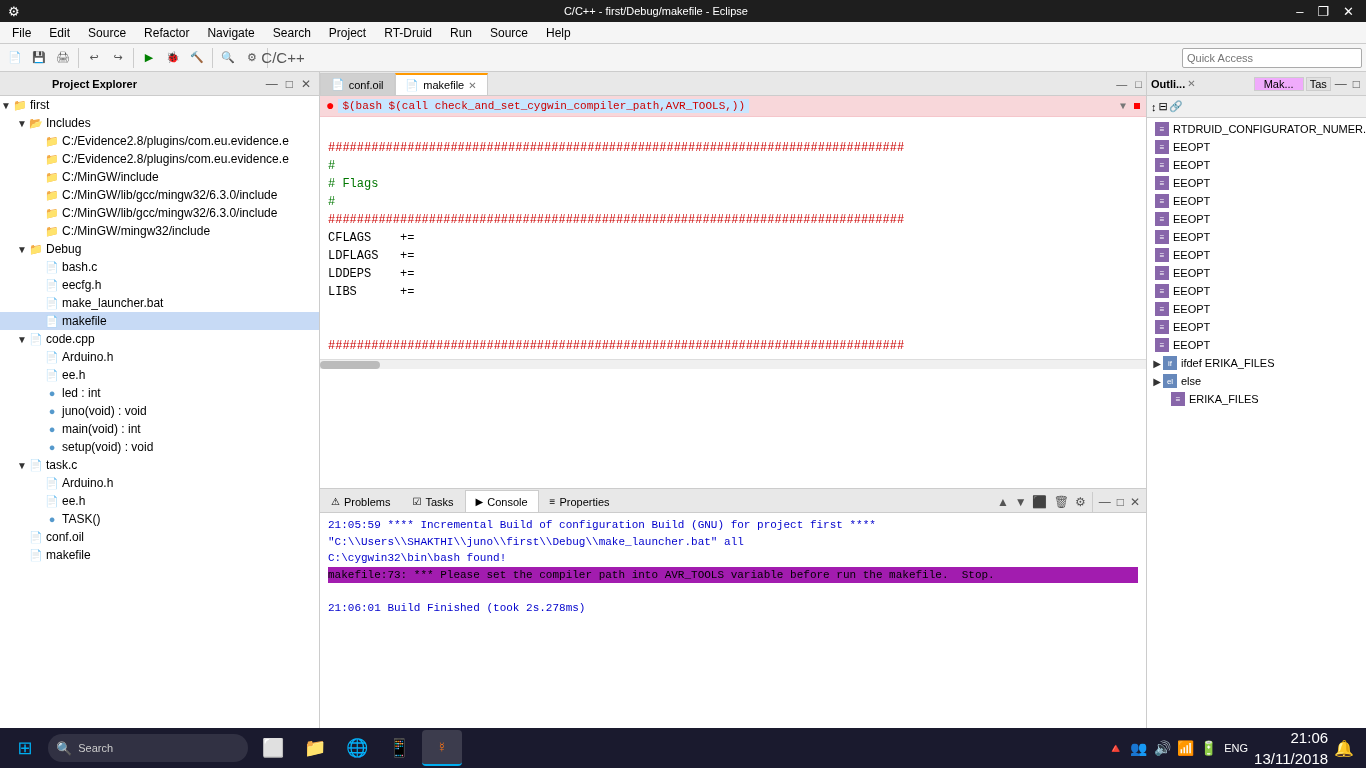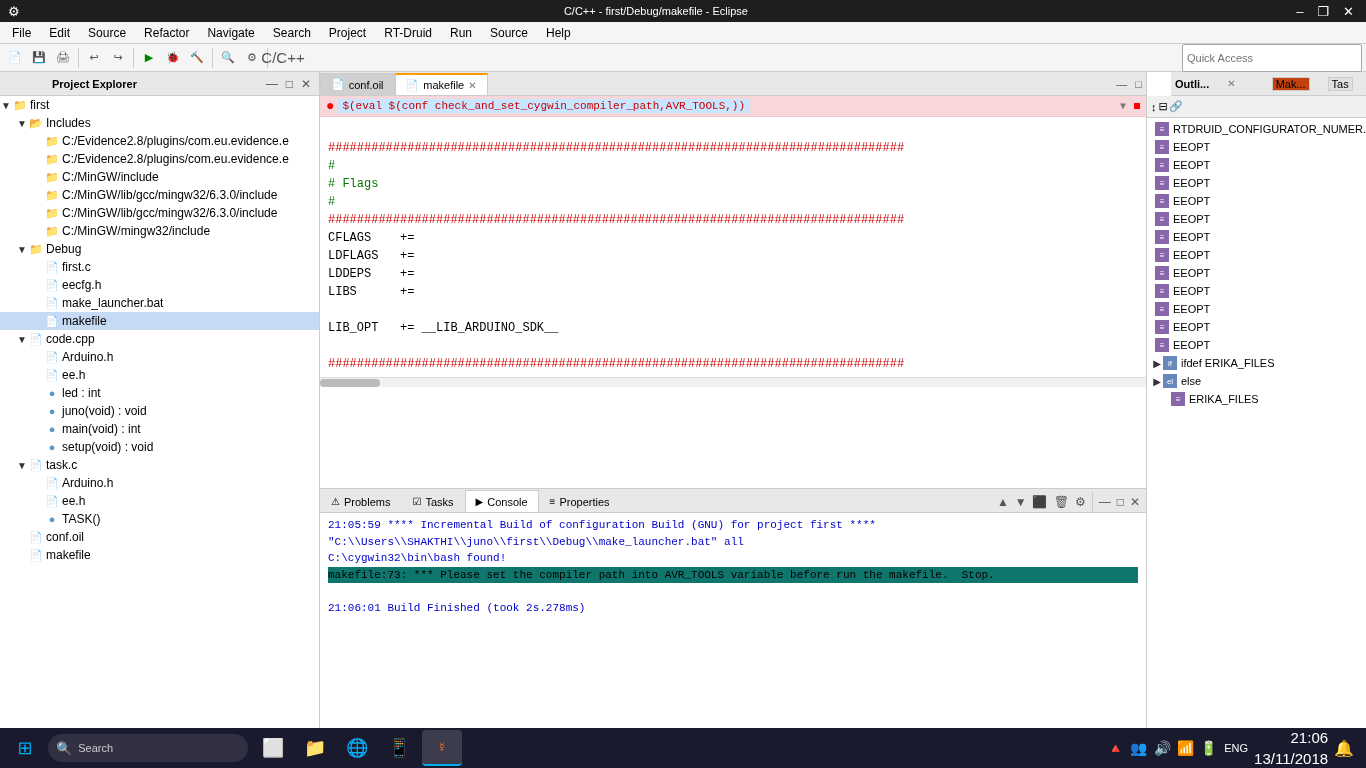--- a/index.html
+++ b/index.html
@@ -48,21 +48,21 @@
       gap: 2px;
     }
     .toolbar-sep { width: 1px; height: 20px; background: #ccc; margin: 0 2px; }
     .toolbar-btn {
       width: 22px; height: 22px;
       display: flex; align-items: center; justify-content: center;
       cursor: pointer; border-radius: 2px; font-size: 11px; color: #555;
       border: 1px solid transparent;
     }
     #quick-access-input {
-      width: 180px; height: 28px;
+      width: 180px; height: 20px;
       border: 1px solid #aaa;
       padding: 0 4px;
       font-size: 11px;
       background: #fff;
       margin-left: auto;
     }
 
     
     #main {
       display: flex;
@@ -215,43 +215,42 @@
     #console-content {
       flex: 1;
       overflow: auto;
       padding: 4px 8px;
       font-family: 'Courier New', monospace;
       font-size: 11px;
       background: #fff;
     }
     .console-line { white-space: pre-wrap; line-height: 1.5; }
     .console-line.blue { color: #0000cc; }
-    .console-line.red-bg { background: #0f766e; color: #000; }
+    .console-line.red-bg { background: #a21caf; color: #000; }
     .console-title { font-size: 11px; color: #333; font-family: 'Segoe UI', sans-serif; }
 
     
     #right-panel {
       width: 220px;
       min-width: 220px;
       background: #fff;
       border-left: 1px solid #ccc;
       display: flex;
       flex-direction: column;
       overflow: hidden;
     }
     #outline-header {
       background: #e8e8e8;
       border-bottom: 1px solid #ccc;
       height: 24px;
       display: flex;
       align-items: center;
       padding: 0 4px;
-      gap: 18px;
+      gap: 2px;
       font-size: 11px;
-      margin-left: 24px;
     }
     .outline-title { font-size: 11px; font-weight: bold; }
     #outline-tree {
       flex: 1;
       overflow: auto;
       font-size: 12px;
       padding: 2px 0;
     }
     .outline-item {
       display: flex;
@@ -457,21 +456,21 @@
       </div>
 
       <div class="tree-item" style="padding-left:16px;">
         <span class="tree-toggle">▼</span>
         <span class="tree-icon" style="color:#e8a000;">📁</span>
         <span class="tree-label">Debug</span>
       </div>
       <div class="tree-item" style="padding-left:32px;">
         <span class="tree-toggle"></span>
         <span class="tree-icon" style="color:#5599cc;">📄</span>
-        <span class="tree-label">first.c</span>
+        <span class="tree-label">bash.c</span>
       </div>
       <div class="tree-item" style="padding-left:32px;">
         <span class="tree-toggle"></span>
         <span class="tree-icon" style="color:#cc8800;">📄</span>
         <span class="tree-label">eecfg.h</span>
       </div>
       <div class="tree-item" style="padding-left:32px;">
         <span class="tree-toggle"></span>
         <span class="tree-icon" style="color:#888;">📄</span>
         <span class="tree-label">make_launcher.bat</span>
@@ -568,39 +567,38 @@
       </div>
       <div style="flex:1;"></div>
       <span style="padding:0 4px; font-size:11px; cursor:pointer; color:#555; align-self:center;">—</span>
       <span style="padding:0 4px; font-size:11px; cursor:pointer; color:#555; align-self:center;">□</span>
     </div>
 
     <div id="editor-area" style="height: 280px; overflow:auto; position:relative;">
 
       <div class="error-bar">
         <span class="error-dot">●</span>
-        <span class="error-text">$(eval $(conf check_and_set_cygwin_compiler_path,AVR_TOOLS,))</span>
+        <span class="error-text">$(bash $(call check_and_set_cygwin_compiler_path,AVR_TOOLS,))</span>
         <div style="flex:1;"></div>
         <span style="font-size:10px; color:#777; cursor:pointer;">▼</span>
         <div style="width:6px; height:6px; background:red; border-radius:50; margin-left:4px;"></div>
       </div>
 
       <div id="code-content">
         <div class="code-line">&nbsp;</div>
         <div class="code-line hashes">################################################################################</div>
         <div class="code-line comment">#</div>
         <div class="code-line comment"># Flags</div>
         <div class="code-line comment">#</div>
         <div class="code-line hashes">################################################################################</div>
         <div class="code-line var-line">CFLAGS    +=</div>
         <div class="code-line var-line">LDFLAGS   +=</div>
         <div class="code-line var-line">LDDEPS    +=</div>
         <div class="code-line var-line">LIBS      +=</div>
         <div class="code-line">&nbsp;</div>
-        <div class="code-line var-line">LIB_OPT   += __LIB_ARDUINO_SDK__</div>
         <div class="code-line">&nbsp;</div>
         <div class="code-line hashes">################################################################################</div>
       </div>
 
       <div class="editor-horizontal-scroll">
         <div class="h-scroll-thumb"></div>
       </div>
     </div>
 
     <div id="bottom-panel">
@@ -645,21 +643,21 @@
       </div>
     </div>
 
   </div>
 
   <div id="right-panel">
     <div id="outline-header">
       <span class="outline-title">Outli...</span>
       <span style="font-size:10px; color:#777;">✕</span>
       <div style="flex:1;"></div>
-      <span style="font-size:11px; border:1px solid #ccc; padding:0 3px; background:#c2410c; cursor:pointer;">Mak...</span>
+      <span style="font-size:11px; border:1px solid #ccc; padding:0 9px; background:#f0abfc; cursor:pointer;">Mak...</span>
       <span style="font-size:11px; border:1px solid #ccc; padding:0 3px; background:#e0e0e0; cursor:pointer;">Tas</span>
       <span class="panel-icon-btn">—</span>
       <span class="panel-icon-btn">□</span>
     </div>
 
     <div style="height:22px; background:#f0f0f0; border-bottom:1px solid #ccc; display:flex; align-items:center; padding: 0 4px; gap:2px;">
       <span style="font-size:11px; cursor:pointer;">↕</span>
       <span style="font-size:11px; cursor:pointer;">⊟</span>
       <span style="font-size:11px; cursor:pointer;">🔗</span>
     </div>

